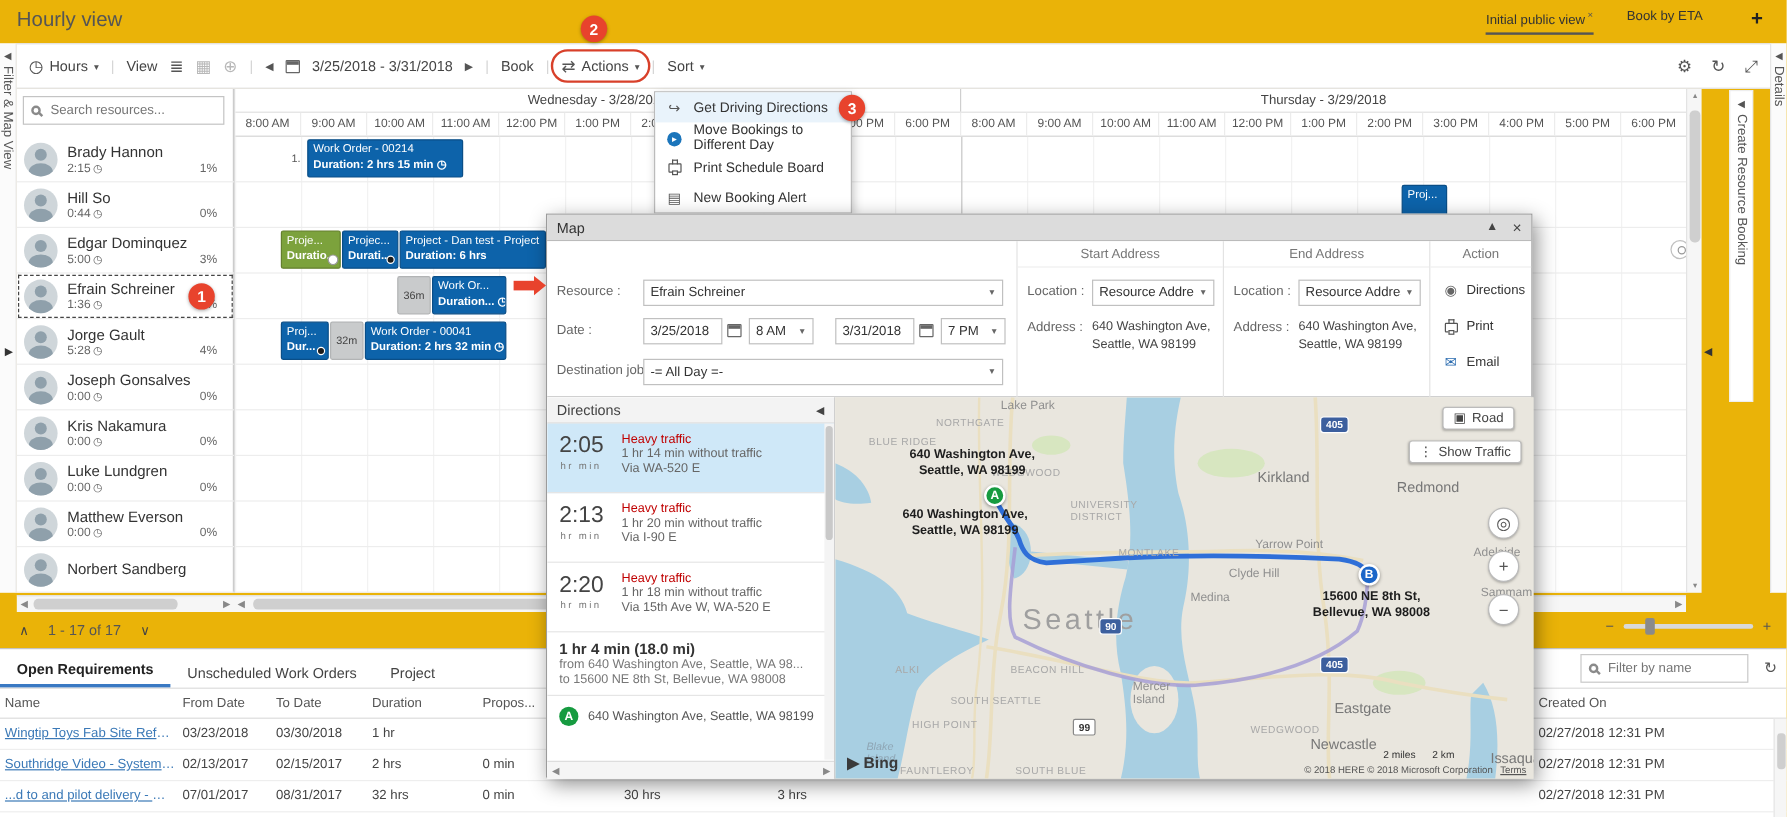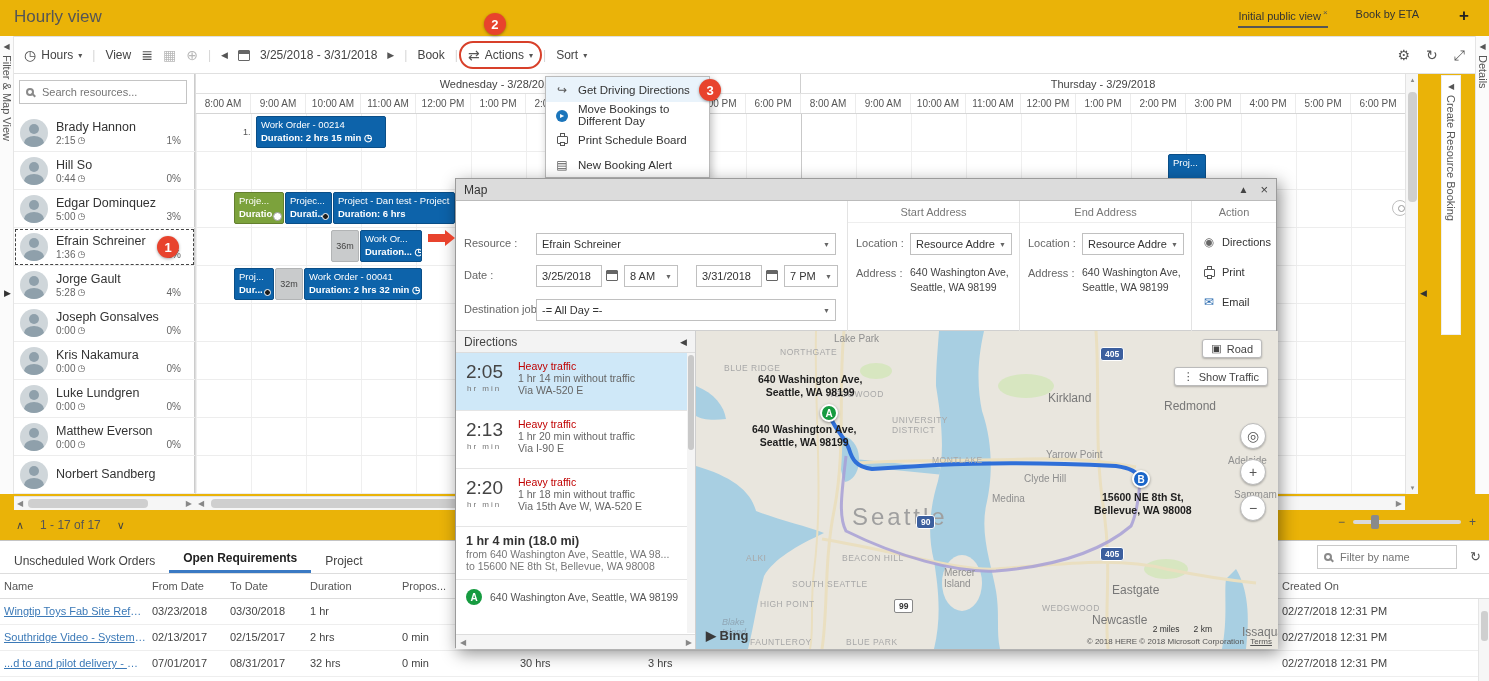--- a/index.html
+++ b/index.html
@@ -487,22 +487,22 @@
   <div id="zoom">
     <span>−</span>
     <span class="ztrack">
         <span class="zhandle"></span>
       </span>
     <span>+</span>
   </div>
 
   <div id="bottom">
     <div class="btabs">
+        <div class="btab active">Open Requirements</div>
         <div class="btab">Unscheduled Work Orders</div>
-        <div class="btab active">Open Requirements</div>
         <div class="btab">Project</div>
       </div>
     <div class="bp-filter">
       <span class="mag"></span>
       <input placeholder="Filter by name" style="">
     </div>
     <span class="bp-refresh">↻</span>
     <div class="btable-hdr">
         <div class="bh c-name">Name</div>
         <div class="bh c-from">From Date</div>
@@ -729,21 +729,21 @@
           <div class="map-label big" style="left: 156px; top: 172px;">Seattle</div>
           <div class="map-label sm" style="left: 248px; top: 236px;">Mercer
 Island</div>
           <div class="map-label hood" style="left: 146px; top: 222px;">BEACON HILL</div>
           <div class="map-label hood" style="left: 50px; top: 222px;">ALKI</div>
           <div class="map-label hood" style="left: 96px; top: 248px;">SOUTH SEATTLE</div>
           <div class="map-label hood" style="left: 64px; top: 268px;">HIGH POINT</div>
           <div class="map-label island" style="left: 26px; top: 286px;">Blake
 Island</div>
           <div class="map-label hood" style="left: 54px; top: 306px;">FAUNTLEROY</div>
-          <div class="map-label hood" style="left: 150px; top: 306px;">BLUE PARK</div>
+          <div class="map-label hood" style="left: 150px; top: 306px;">SOUTH BLUE</div>
           <div class="map-label city" style="left: 416px; top: 252px;">Eastgate</div>
           <div class="map-label city" style="left: 396px; top: 282px;">Newcastle</div>
           <div class="map-label hood" style="left: 346px; top: 272px;">WEDGWOOD</div>
           <div class="map-label sm" style="left: 532px; top: 124px;">Adelaide</div>
           <div class="map-label sm" style="left: 538px; top: 158px;">Sammam</div>
           <div class="map-label city" style="left: 546px; top: 294px;">Issaqua</div>
           <div class="map-label addr" style="left: 62px; top: 42px;">640 Washington Ave,
 Seattle, WA 98199</div>
           <div class="map-label addr" style="left: 56px; top: 92px;">640 Washington Ave,
 Seattle, WA 98199</div>

